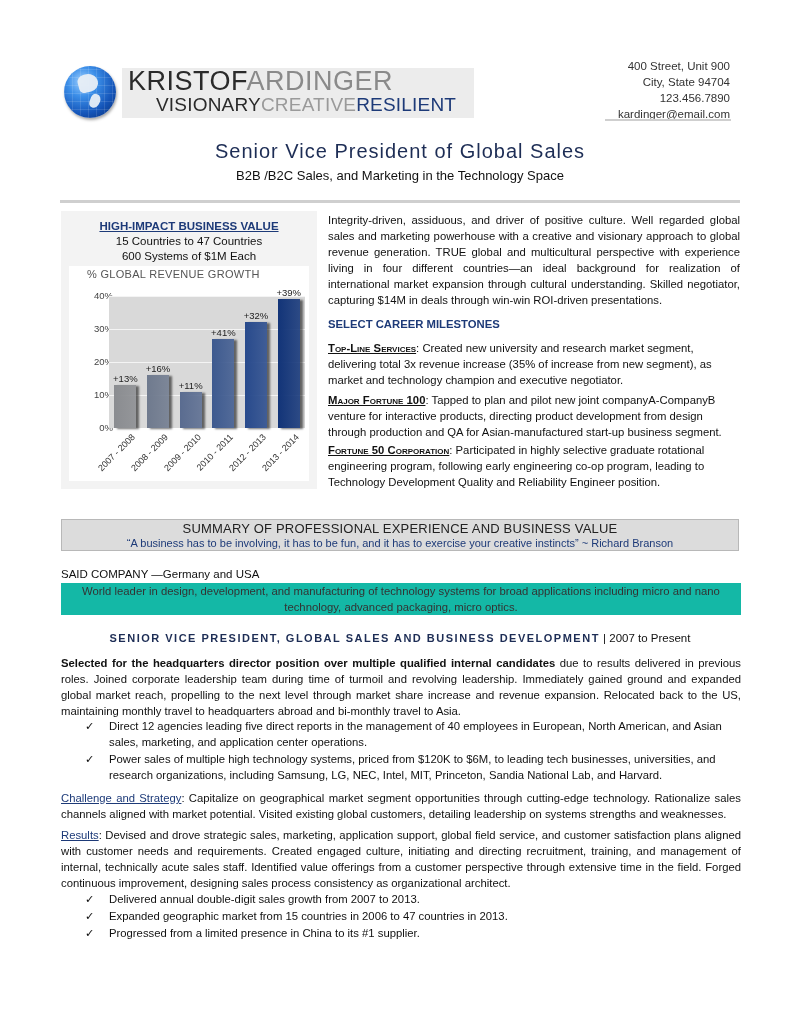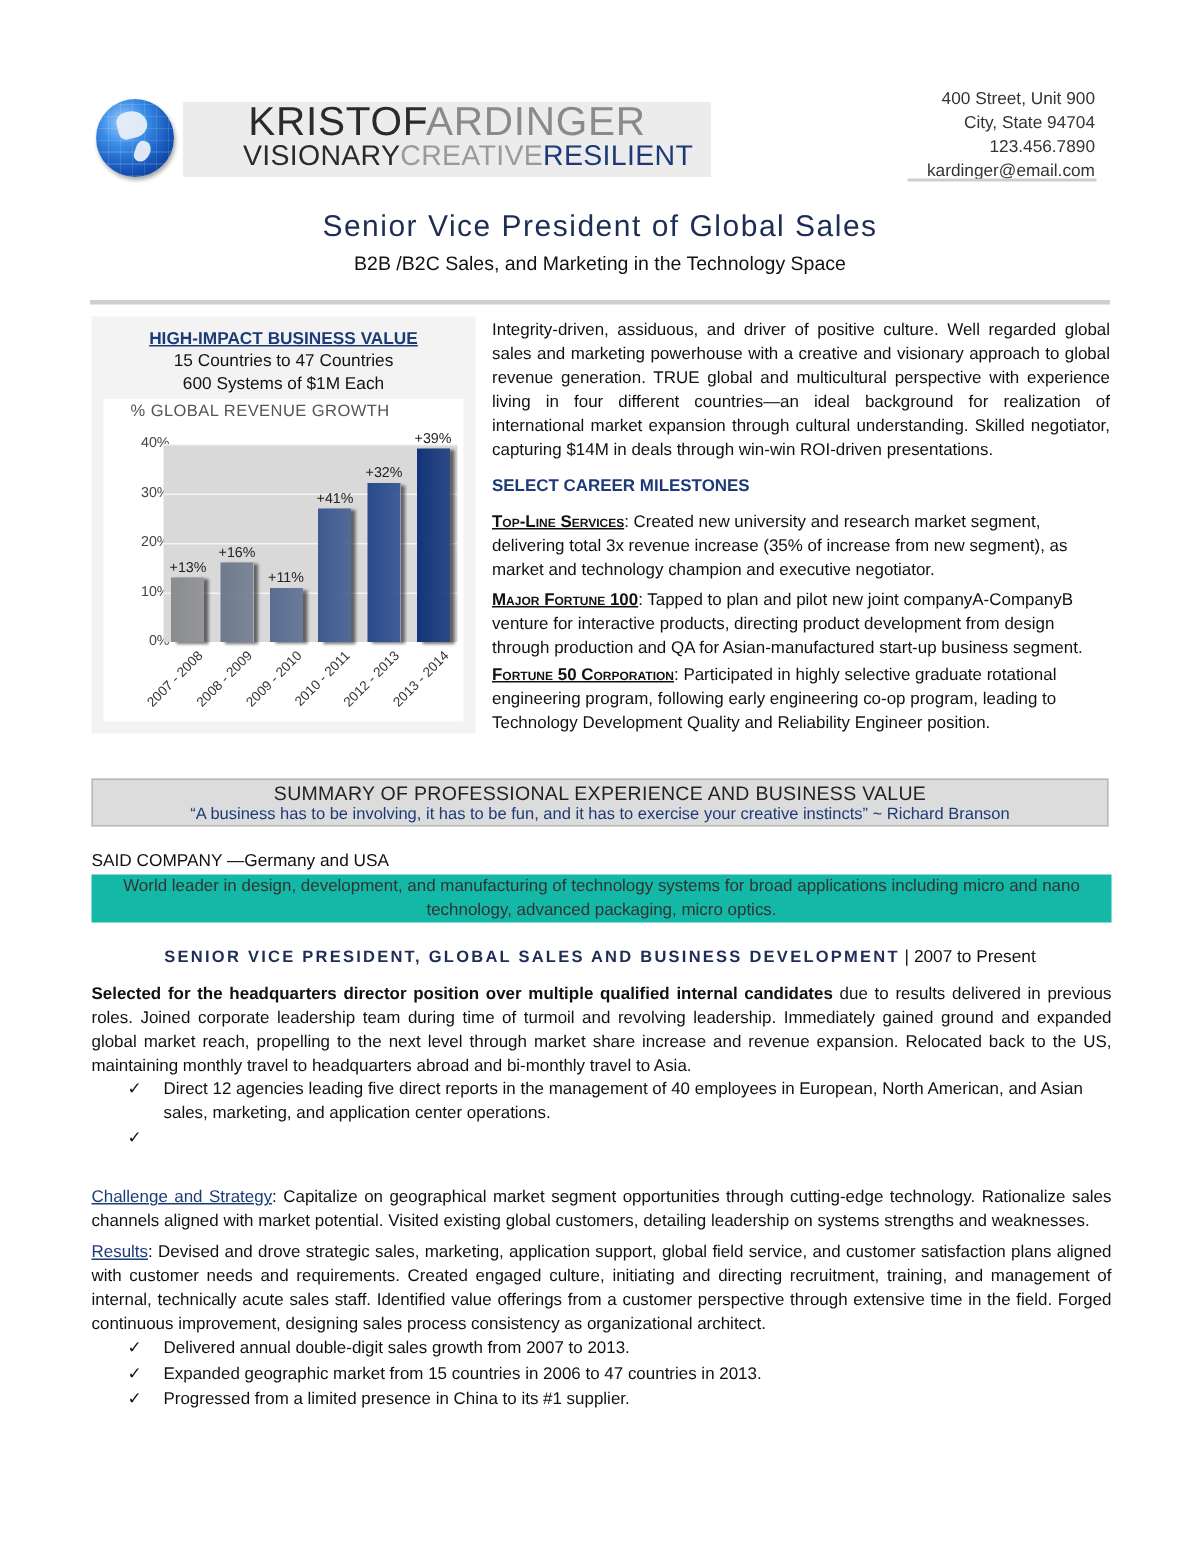--- a/index.html
+++ b/index.html
@@ -1,20 +1,20 @@
 <!DOCTYPE html>
 <html><head>
 <meta charset="utf-8">
 <style>
   * { box-sizing: border-box; margin: 0; padding: 0; }
   html, body { width: 800px; height: 1035px; background: #ffffff; overflow: hidden; }
   body { position: relative; font-family: "Liberation Sans", sans-serif; color: #1a1a1a; }
 
   
-  .logo { position: absolute; left: 64px; top: 66px; width: 410px; height: 54px; text-align: center; }
+  .logo { position: absolute; left: 64px; top: 66px; width: 410px; height: 54px; }
   .globe { position: absolute; left: 0; top: 0; width: 52px; height: 52px; border-radius: 50%;
     background: radial-gradient(circle at 35% 30%, #9fd0ff 0%, #3b8ee8 30%, #1454b8 65%, #0a2c6e 100%);
     box-shadow: 1px 2px 3px rgba(0,0,0,0.35); overflow: hidden; }
   .globe .land1 { position: absolute; left: 14px; top: 8px; width: 20px; height: 18px; background: #e8eef6; border-radius: 40% 60% 50% 30%; transform: rotate(-15deg); opacity: 0.95; }
   .globe .land2 { position: absolute; left: 26px; top: 28px; width: 10px; height: 14px; background: #e8eef6; border-radius: 40% 50% 60% 40%; transform: rotate(20deg); opacity: 0.95; }
   .globe .grid { position: absolute; inset: 0; border-radius: 50%;
     background: repeating-linear-gradient(90deg, rgba(255,255,255,0.12) 0 1px, transparent 1px 8px),
                 repeating-linear-gradient(0deg, rgba(255,255,255,0.12) 0 1px, transparent 1px 8px); }
   .name-box { position: absolute; left: 58px; top: 2px; width: 352px; height: 50px; background: #ececec; padding: 0 6px; }
   .name-line { font-size: 27px; letter-spacing: 0.5px; line-height: 26px; white-space: nowrap; font-weight: normal; }
@@ -157,21 +157,21 @@
 
 <div class="company">SAID COMPANY —Germany and USA</div>
 <div class="company-desc">World leader in design, development, and manufacturing of technology systems for broad applications including micro and nano technology, advanced packaging, micro optics.</div>
 
 <div class="role"><span class="rt">SENIOR VICE PRESIDENT, GLOBAL SALES AND BUSINESS DEVELOPMENT</span><span class="rd"> | </span><span class="rd">2007 to Present</span></div>
 
 <div class="para" style="top:655px"><b>Selected for the headquarters director position over multiple qualified internal candidates</b><span> due to results delivered in previous roles. Joined corporate leadership team during time of turmoil and revolving leadership. Immediately gained ground and expanded global market reach, propelling to the next level through market share increase and revenue expansion. Relocated back to the US, maintaining monthly travel to headquarters abroad and bi-monthly travel to Asia.</span></div>
 
 <ul class="bullets" style="top:718px">
   <li><span class="check">✓</span><span>Direct 12 agencies leading five direct reports in the management of 40 employees in European, North American, and Asian sales, marketing, and application center operations.</span></li>
-  <li><span class="check">✓</span></li>
+  <li><span class="check">✓</span><span>Power sales of multiple high technology systems, priced from $120K to $6M, to leading tech businesses, universities, and research organizations, including Samsung, LG, NEC, Intel, MIT, Princeton, Sandia National Lab, and Harvard.</span></li>
 </ul>
 
 <div class="para" style="top:790px"><span class="link-lbl">Challenge and Strategy</span><span>: Capitalize on geographical market segment opportunities through cutting-edge technology. Rationalize sales channels aligned with market potential. Visited existing global customers, detailing leadership on systems strengths and weaknesses.</span></div>
 
 <div class="para" style="top:827px"><span class="link-lbl">Results</span><span>: Devised and drove strategic sales, marketing, application support, global field service, and customer satisfaction plans aligned with customer needs and requirements. Created engaged culture, initiating and directing recruitment, training, and management of internal, technically acute sales staff. Identified value offerings from a customer perspective through extensive time in the field. Forged continuous improvement, designing sales process consistency as organizational architect.</span></div>
 
 <ul class="bullets" style="top:891px">
   <li><span class="check">✓</span><span>Delivered annual double-digit sales growth from 2007 to 2013.</span></li>
   <li><span class="check">✓</span><span>Expanded geographic market from 15 countries in 2006 to 47 countries in 2013.</span></li>
   <li><span class="check">✓</span><span>Progressed from a limited presence in China to its #1 supplier.</span></li>

